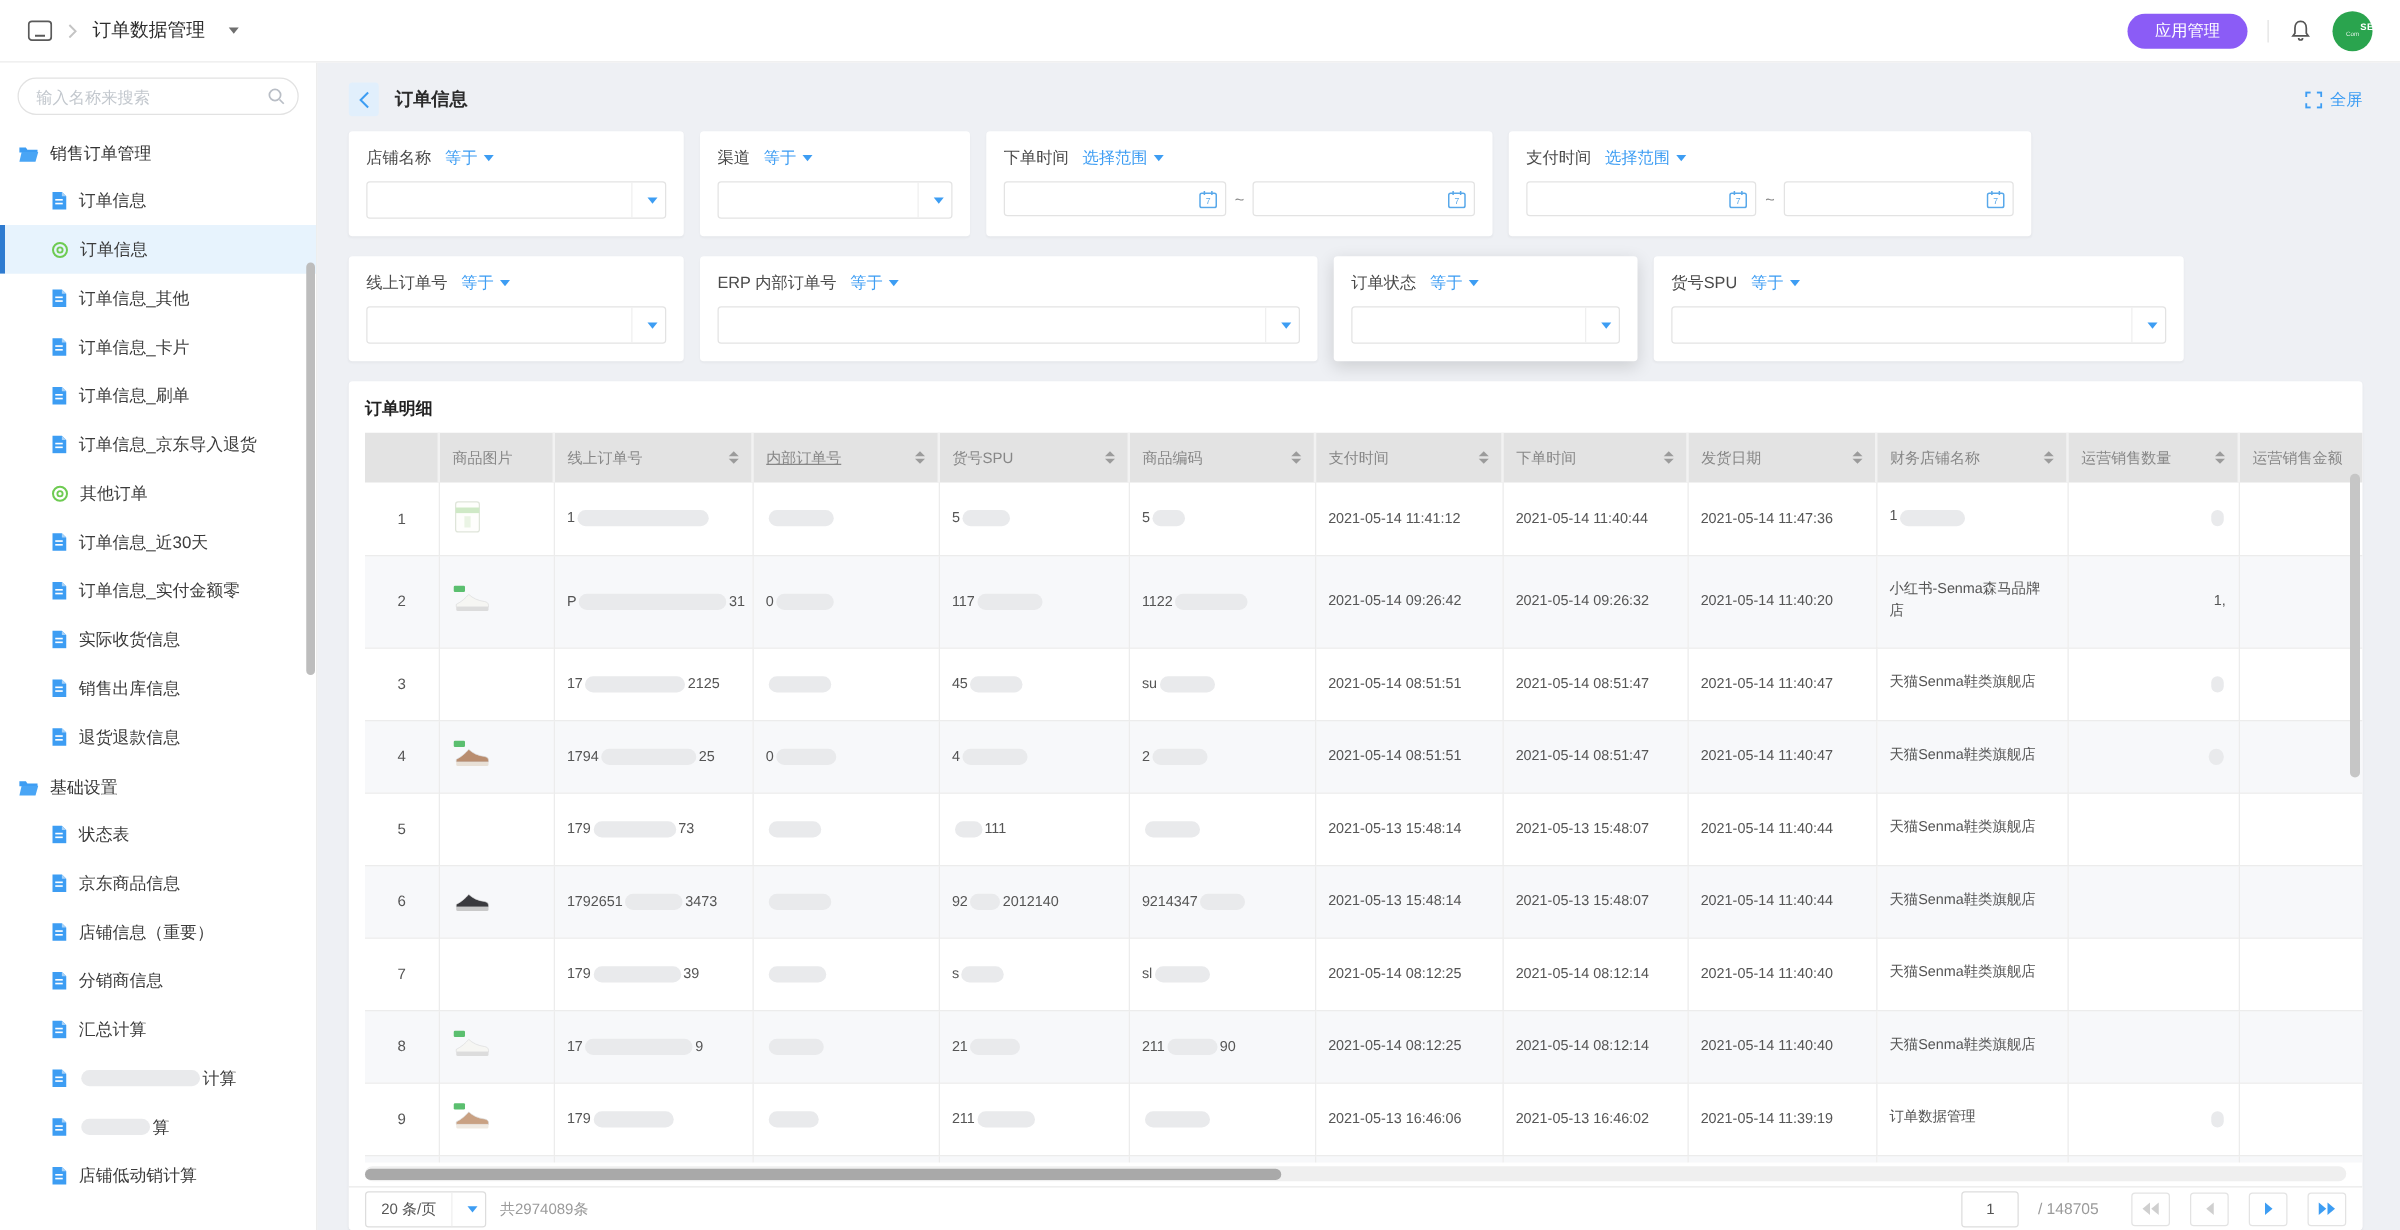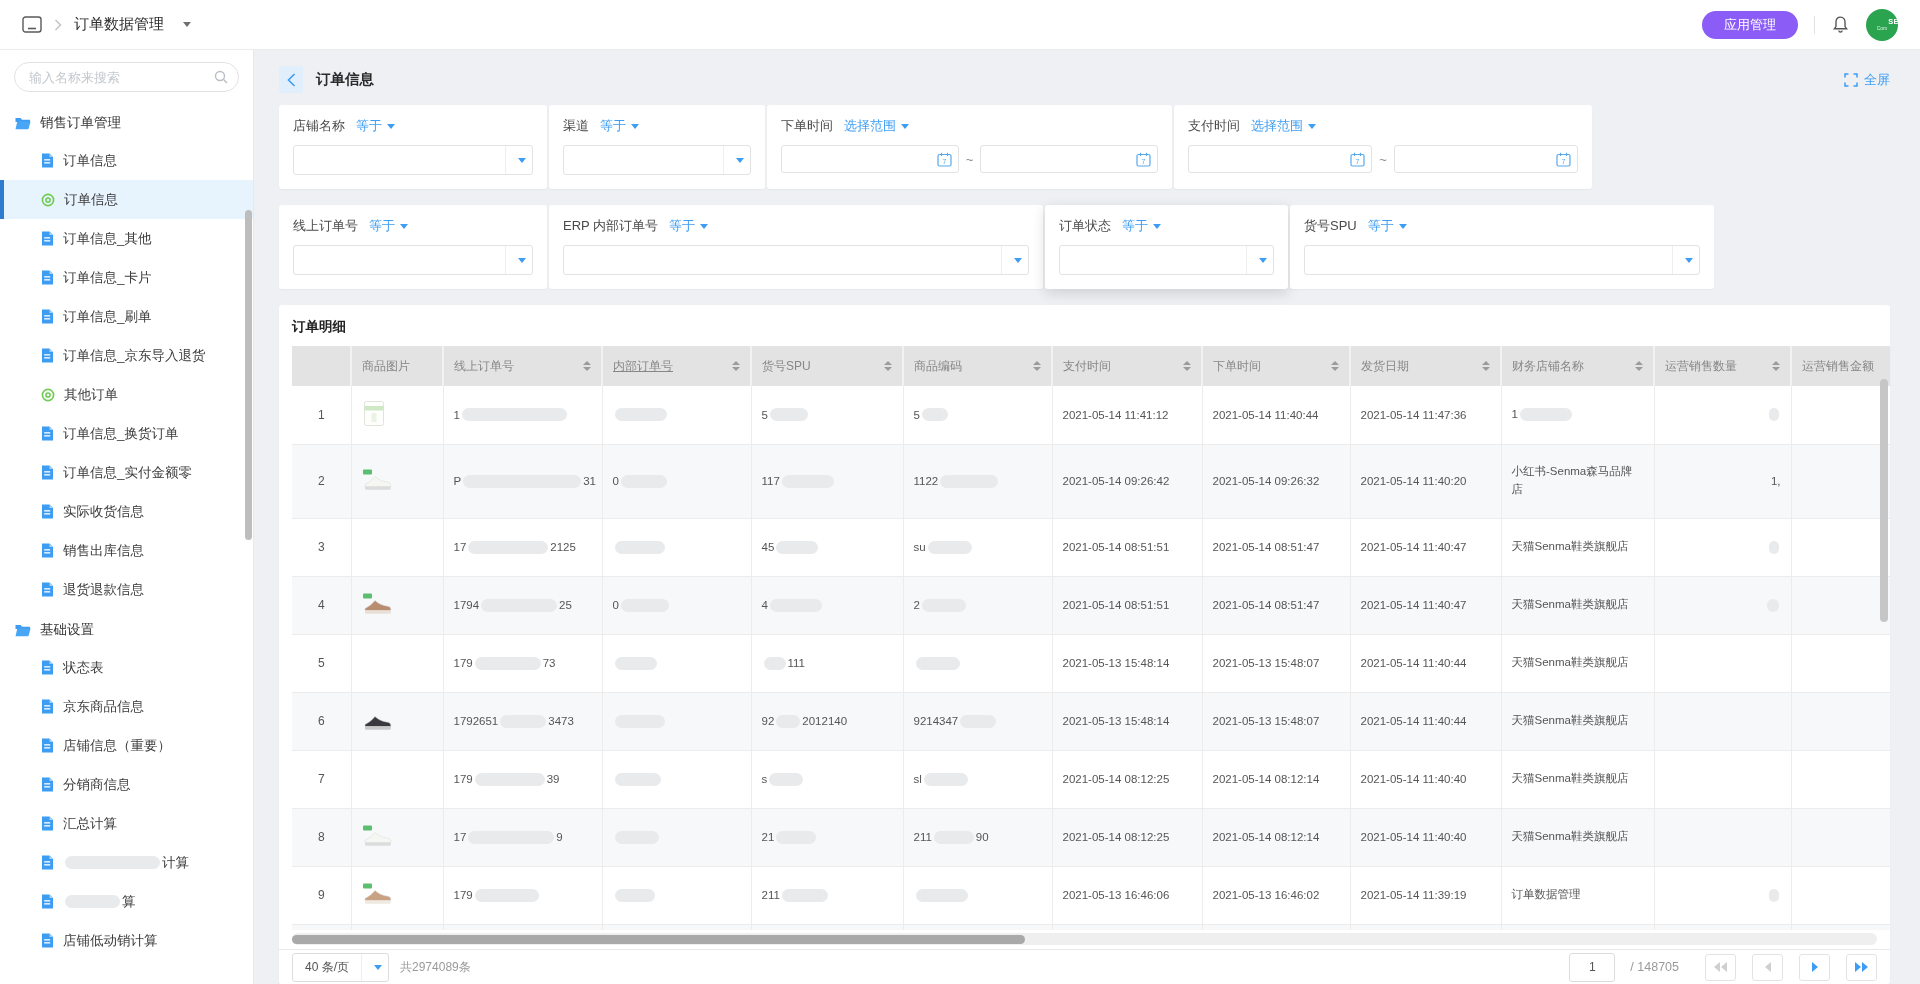--- a/index.html
+++ b/index.html
@@ -29,21 +29,21 @@
   .sb-item.selected::before{content:"";position:absolute;left:0;top:0;bottom:0;width:4px;background:#2f7bd0;}
   .sb-thumb{position:absolute;right:1px;top:160px;width:7px;height:330px;background:#bdbdbd;border-radius:4px;}
 
   
   .content{position:absolute;left:254px;top:50px;right:0;bottom:0;background:#eef0f4;display:flex;flex-direction:column;overflow:hidden;}
   .page-head{display:flex;align-items:center;padding:16px 30px 4px 25px;}
   .back-chip{width:24px;height:27px;background:#e1effc;border-radius:3px;display:flex;align-items:center;justify-content:center;cursor:pointer;border:none;}
   .page-title{font-size:14.5px;font-weight:bold;color:#2b2b2b;margin-left:13px;}
   .fullscreen{margin-left:auto;color:#3d9df3;font-size:13px;display:flex;align-items:center;gap:6px;cursor:pointer;}
 
-  .frow-wrap{padding:8px 0 0 25px;display:flex;gap:2px;}
+  .frow-wrap{padding:8px 0 0 25px;display:flex;gap:13px;}
   .fcard{background:#fff;border-radius:3px;padding:12px 14px 14px;box-sizing:border-box;box-shadow:0 1px 2px rgba(0,0,0,.04);}
   .fcard.elevated{box-shadow:0 4px 14px rgba(0,0,0,.14);}
   .flbl-row{display:flex;align-items:center;gap:11px;}
   .flbl{font-size:13px;color:#4a4a4a;}
   .fop{font-size:13px;color:#3d9df3;display:flex;align-items:center;cursor:pointer;}
   .fctrl{margin-top:10px;display:flex;align-items:center;gap:7px;}
   .sel{flex:1;height:30px;border:1px solid #e3e3e3;border-radius:3px;background:#fff;display:flex;align-items:center;justify-content:flex-end;cursor:pointer;box-sizing:border-box;}
   .caret-seg{width:26px;align-self:stretch;border-left:1px solid #efefef;display:flex;align-items:center;justify-content:center;}
   .dinput{flex:1;height:28px;border:1px solid #e3e3e3;border-radius:3px;background:#fff;display:flex;align-items:center;justify-content:flex-end;padding-right:6px;box-sizing:border-box;cursor:text;}
   .tilde{color:#8a8a8a;font-size:13px;}
@@ -218,21 +218,21 @@
         </div>
         <div class="sb-item">
           <span style="display: flex;">
             <svg width="13" height="15" viewBox="0 0 13 15">
               <path d="M1 0.5 h7.5 L12 4 v10.5 H1 Z" fill="#3d9df3"></path>
               <path d="M8.5 0.5 L12 4 h-3.5 Z" fill="#a8d2f8"></path>
               <rect x="3.2" y="6.2" width="6" height="1.3" fill="#fff"></rect>
               <rect x="3.2" y="9.2" width="6" height="1.3" fill="#fff"></rect>
             </svg>
           </span>
-          <span>订单信息_换货订单</span>
+          <span>订单信息_近30天</span>
         </div>
         <div class="sb-item">
           <span style="display: flex;">
             <svg width="13" height="15" viewBox="0 0 13 15">
               <path d="M1 0.5 h7.5 L12 4 v10.5 H1 Z" fill="#3d9df3"></path>
               <path d="M8.5 0.5 L12 4 h-3.5 Z" fill="#a8d2f8"></path>
               <rect x="3.2" y="6.2" width="6" height="1.3" fill="#fff"></rect>
               <rect x="3.2" y="9.2" width="6" height="1.3" fill="#fff"></rect>
             </svg>
           </span>
@@ -888,21 +888,21 @@
               </tr>
             </tbody>
         </table>
       </div>
       <div class="vscroll"></div>
       <div class="hscroll">
         <div class="hthumb"></div>
       </div>
       <div class="pager">
         <span class="psize">
-          <span class="ptxt">40 条/页</span>
+          <span class="ptxt">20 条/页</span>
           <span class="caret-seg">
               <span class="caret"></span>
             </span>
         </span>
         <span class="ptotal">共2974089条</span>
         <span class="pspace"></span>
         <input class="pinput" value="1" style="">
         <span class="ppages">/ 148705</span>
         <button class="pbtn">
             <span class="arr l"></span>

